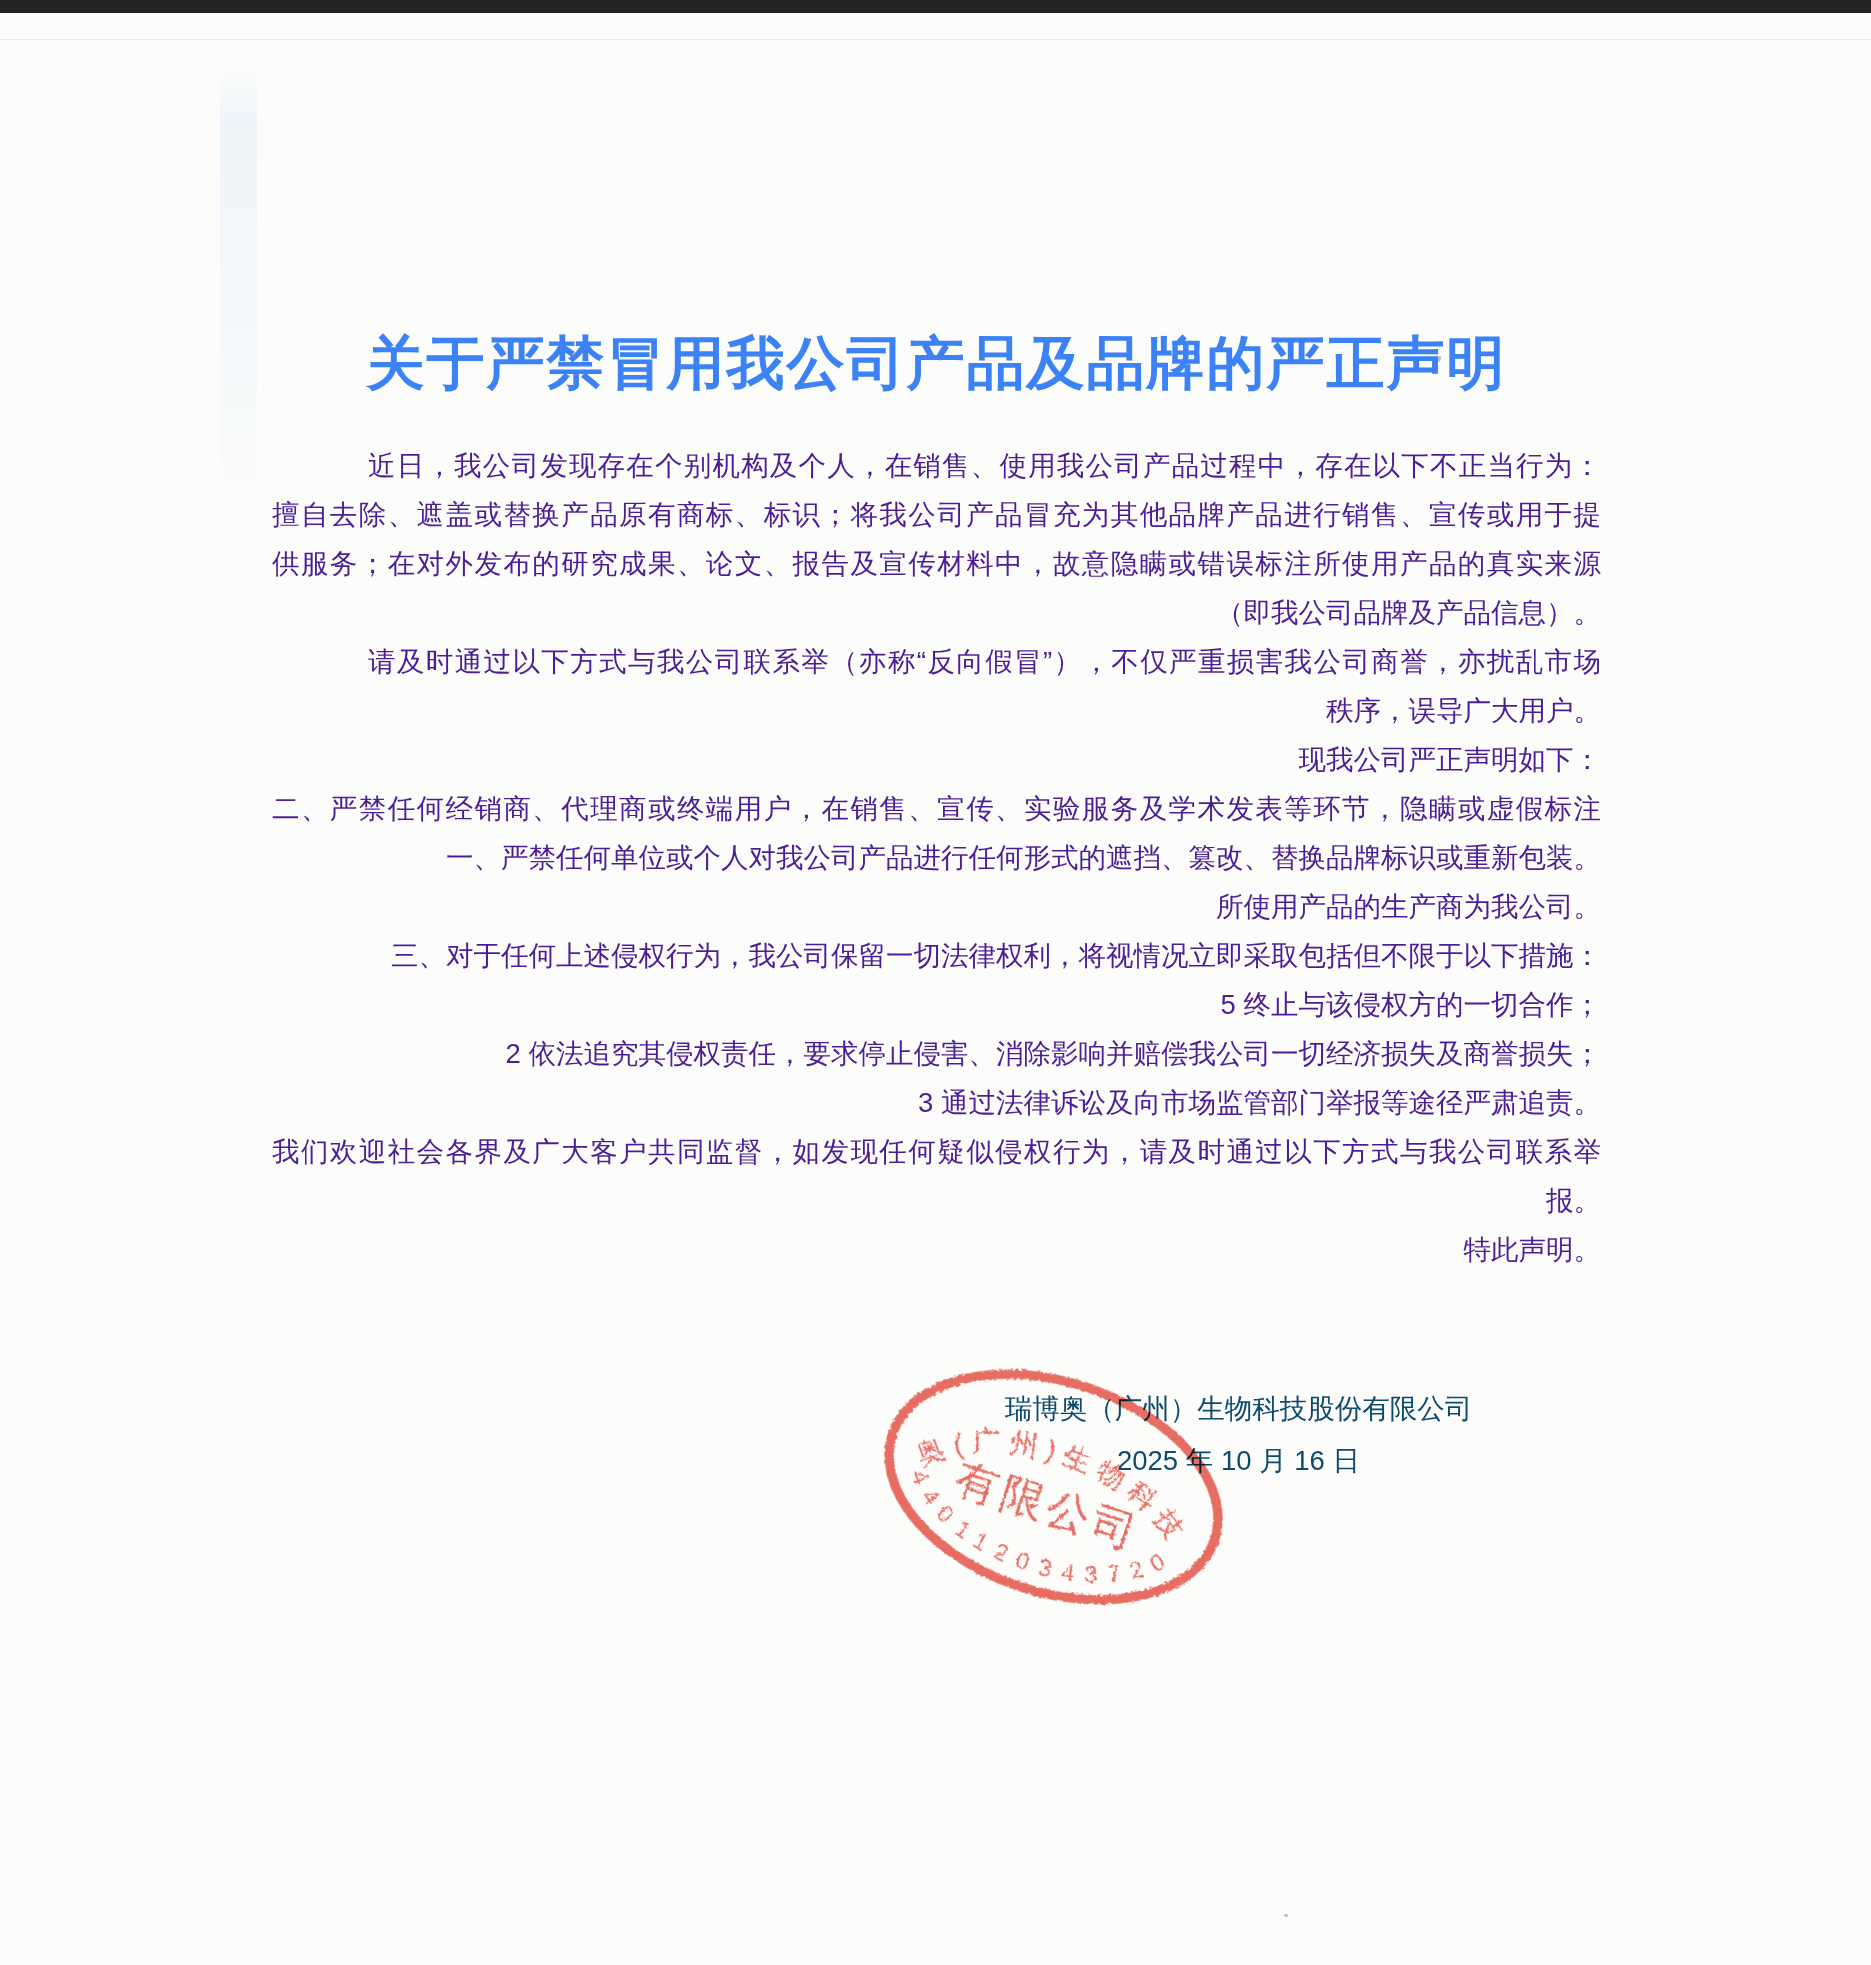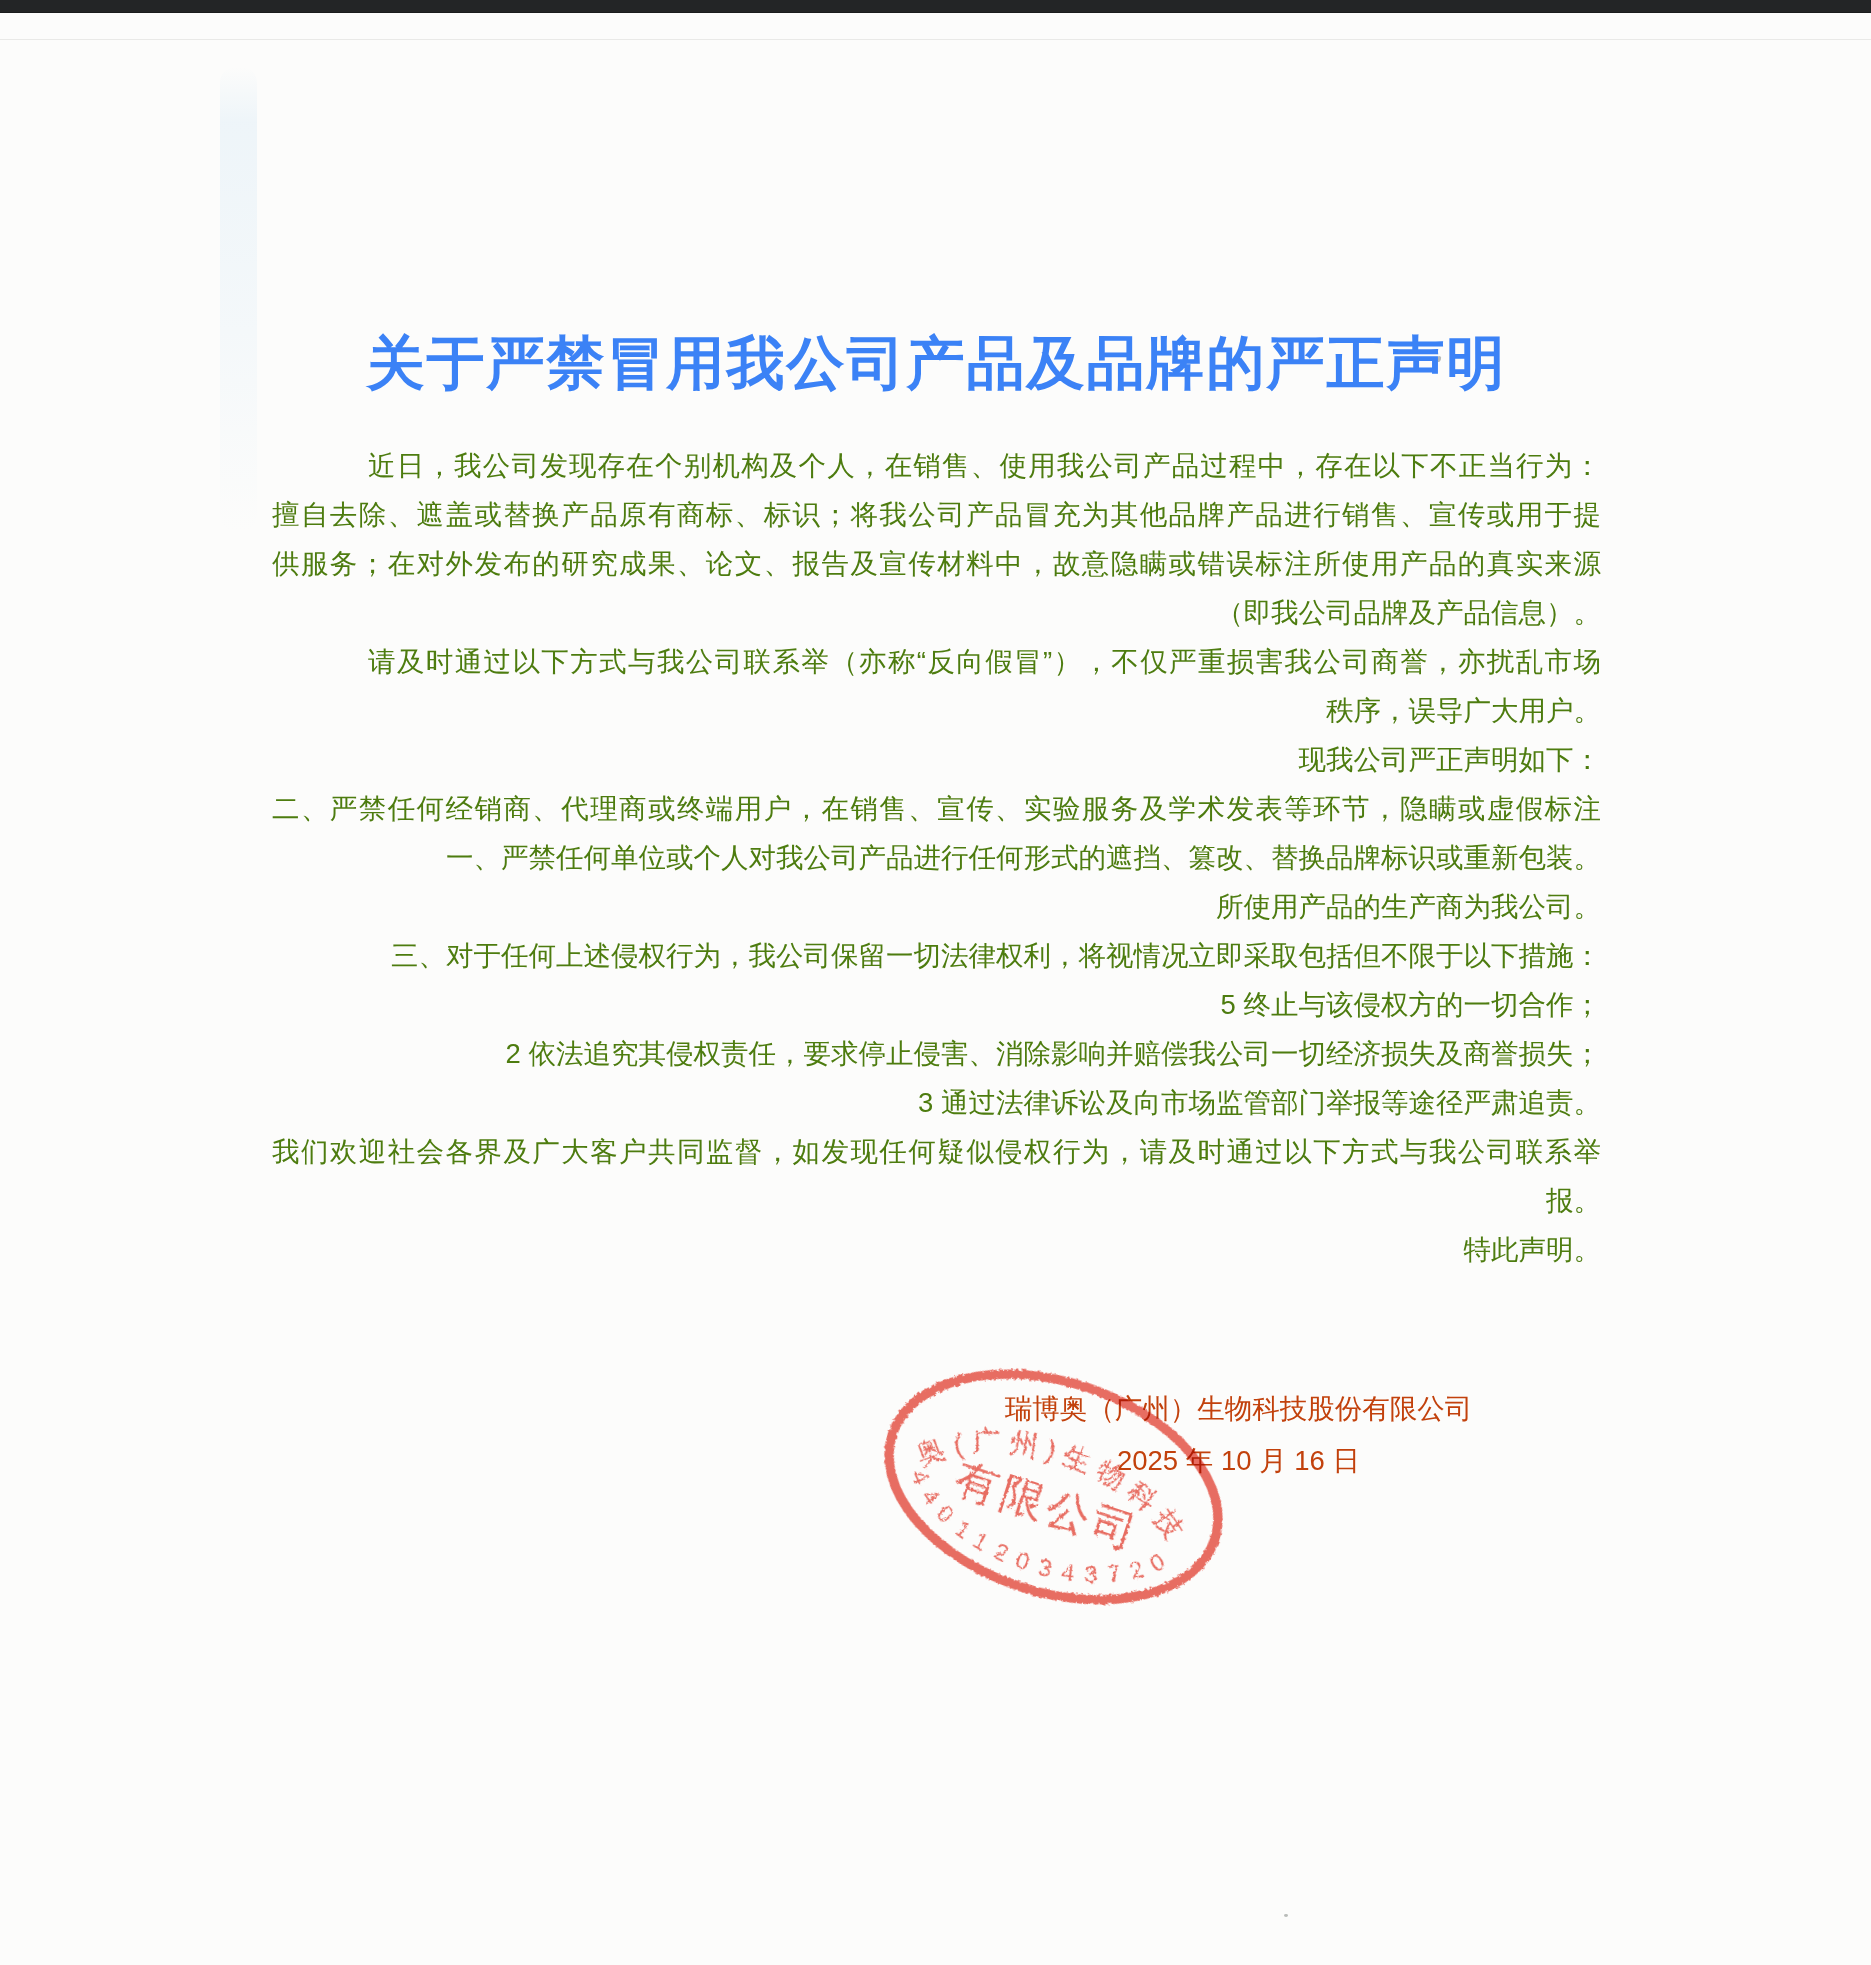--- a/index.html
+++ b/index.html
@@ -48,37 +48,37 @@
     letter-spacing: 2px;
     text-align: center;
     color: #3b82f6;
     white-space: nowrap;
   }
   .body-text {
     position: absolute;
     left: 272px; top: 441px;
     width: 1329px;
     font-size: 27.5px;
-    color: #4d7c0f;
+    color: #4c1d95;
     line-height: 49px;
   }
   .line { height: 49px; white-space: nowrap; text-align: right; }
   .line.indent { padding-left: 96px; }
   .line.justify {
     white-space: normal;
     text-align: justify;
     text-align-last: justify;
   }
   .signature {
     position: absolute;
     left: 979px; top: 1383px;
     width: 519px;
     font-size: 27.5px;
     line-height: 52px;
-    color: #c2410c;
+    color: #0c4a6e;
     text-align: center;
   }
   .signature .sig-line { white-space: nowrap; }
   .seal {
     position: absolute;
     left: 855px; top: 1330px;
     width: 397px; height: 310px;
     mix-blend-mode: multiply;
     opacity: 0.88;
   }

